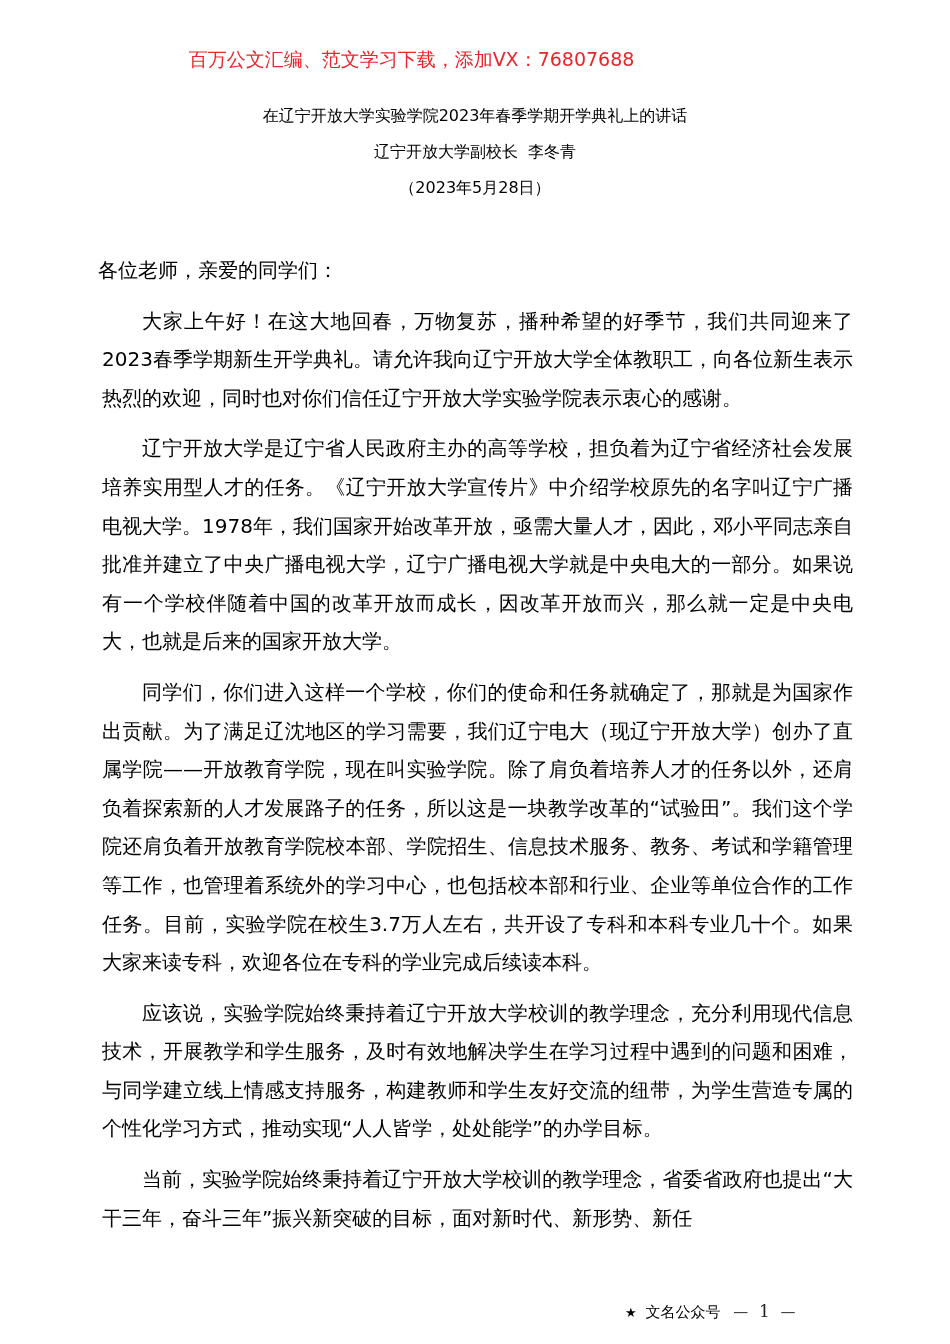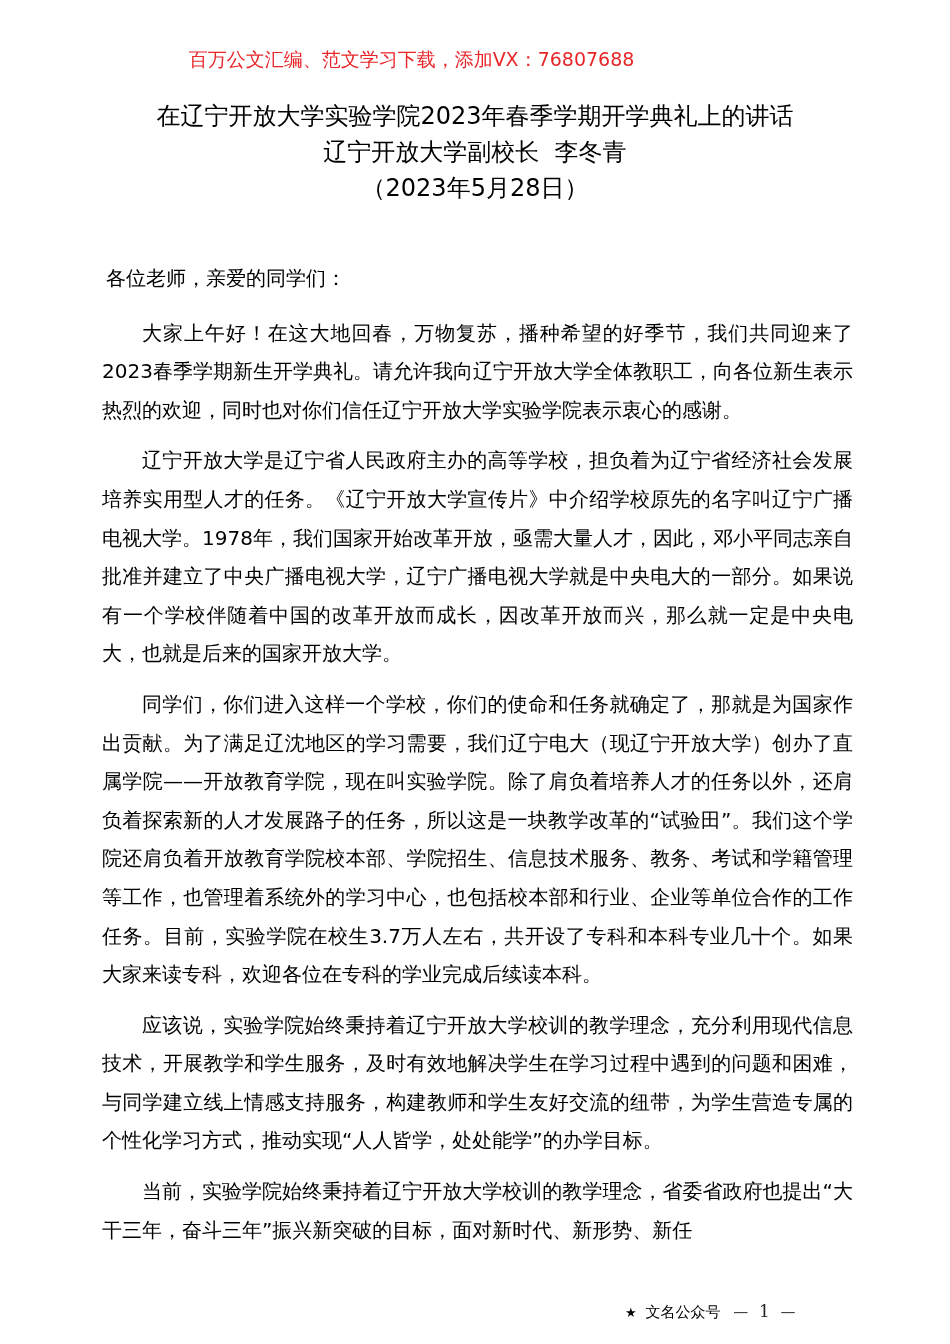--- a/index.html
+++ b/index.html
@@ -24,34 +24,34 @@
       font-size: 19px;
       color: #e8262a;
       line-height: 28px;
     }
     .header-block {
       position: absolute;
       top: 98px;
       left: 0;
       width: 950px;
       text-align: center;
-      font-size: 24px;
+      font-size: 16px;
       line-height: 36px;
     }
     .header-line { display: block; }
     .body-text {
       position: absolute;
       top: 243px;
       left: 90px;
       width: 775px;
       font-size: 20px;
       line-height: 38.6px;
       text-align: justify;
     }
-    .salutation { margin: 16px; font-family: Liberation Serif, serif; }
+    .salutation { margin: 8px; font-family: Liberation Serif, serif; }
     .para {
       margin: 12px;
       text-indent: 2em;
       text-align: justify;
     }
     .footer {
       position: absolute;
       top: 1265px;
       left: 625px;
       font-size: 15px;

